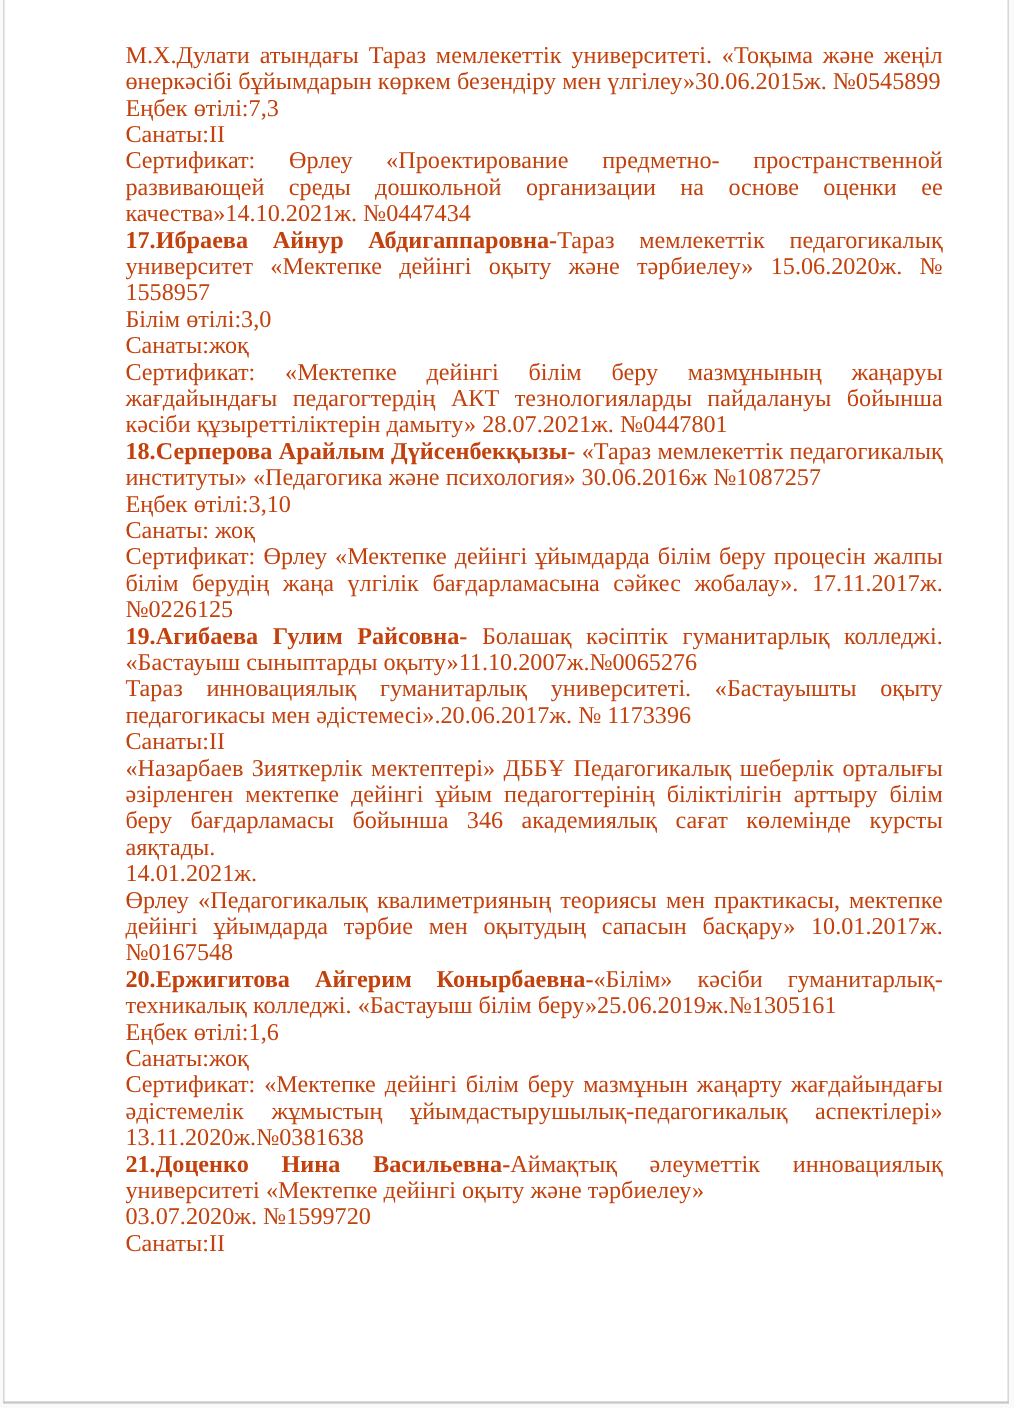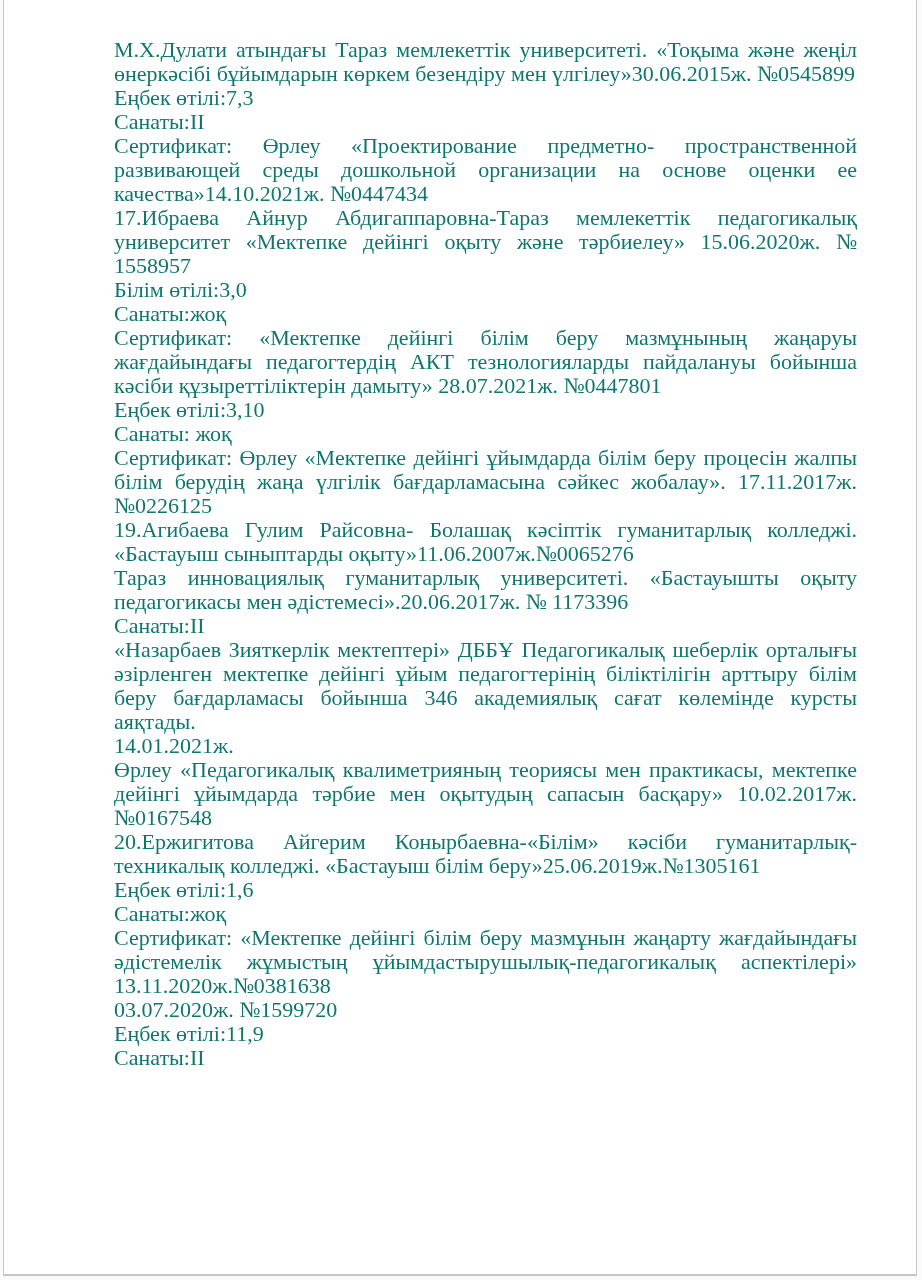--- a/index.html
+++ b/index.html
@@ -21,29 +21,29 @@
     border-bottom: 2px solid #c6c6c6;
   }
   .content {
     box-sizing: border-box;
     width: 100%;
     height: 100%;
     padding: 38px 59px 11px 110px;
     font-family: "Liberation Serif", "DejaVu Serif", serif;
     font-size: 22px;
     line-height: 24px;
-    color: #0f766e;
+    color: #c2410c;
   }
   .content p {
     margin: 0;
     padding: 0;
     text-align: justify;
   }
   .content p b {
-    font-weight: normal;
+    font-weight: bold;
   }
 </style>
 </head>
 <body>
 
 <div class="page">
   <div class="content">
 
     <p><b></b><span>М.Х.Дулати атындағы Тараз мемлекеттік университеті. «Тоқыма және жеңіл өнеркәсібі бұйымдарын көркем безендіру мен үлгілеу»30.06.2015ж. №0545899</span></p>
 
@@ -54,51 +54,52 @@
     <p><b></b><span>Сертификат: Өрлеу «Проектирование предметно- пространственной развивающей среды дошкольной организации на основе оценки ее качества»14.10.2021ж. №0447434</span></p>
 
     <p><b>17.Ибраева Айнур Абдигаппаровна-</b><span>Тараз мемлекеттік педагогикалық университет «Мектепке дейінгі оқыту және тәрбиелеу» 15.06.2020ж. № 1558957</span></p>
 
     <p><b></b><span>Білім өтілі:3,0</span></p>
 
     <p><b></b><span>Санаты:жоқ</span></p>
 
     <p><b></b><span>Сертификат: «Мектепке дейінгі білім беру мазмұнының жаңаруы жағдайындағы педагогтердің АКТ тезнологияларды пайдалануы бойынша кәсіби құзыреттіліктерін дамыту» 28.07.2021ж. №0447801</span></p>
 
+    <p><b>18.Серперова Арайлым Дүйсенбекқызы-</b><span> «Тараз мемлекеттік педагогикалық институты» «Педагогика және психология» 30.06.2016ж №1087257</span></p>
 
     <p><b></b><span>Еңбек өтілі:3,10</span></p>
 
     <p><b></b><span>Санаты: жоқ</span></p>
 
     <p><b></b><span>Сертификат: Өрлеу «Мектепке дейінгі ұйымдарда білім беру процесін жалпы білім берудің жаңа үлгілік бағдарламасына сәйкес жобалау». 17.11.2017ж. №0226125</span></p>
 
-    <p><b>19.Агибаева Гулим Райсовна-</b><span> Болашақ кәсіптік гуманитарлық колледжі. «Бастауыш сыныптарды оқыту»11.06.2007ж.№0065276</span></p>
+    <p><b>19.Агибаева Гулим Райсовна-</b><span> Болашақ кәсіптік гуманитарлық колледжі. «Бастауыш сыныптарды оқыту»11.10.2007ж.№0065276</span></p>
 
     <p><b></b><span>Тараз инновациялық гуманитарлық университеті. «Бастауышты оқыту педагогикасы мен әдістемесі».20.06.2017ж. № 1173396</span></p>
 
 
     <p><b></b><span>Санаты:II</span></p>
 
     <p><b></b><span>«Назарбаев Зияткерлік мектептері» ДББҰ Педагогикалық шеберлік орталығы әзірленген мектепке дейінгі ұйым педагогтерінің біліктілігін арттыру білім беру бағдарламасы бойынша 346 академиялық сағат көлемінде курсты аяқтады.</span></p>
 
 
     <p><b></b><span>14.01.2021ж.</span></p>
 
 
-    <p><b></b><span>Өрлеу «Педагогикалық квалиметрияның теориясы мен практикасы, мектепке дейінгі ұйымдарда тәрбие мен оқытудың сапасын басқару» 10.02.2017ж. №0167548</span></p>
+    <p><b></b><span>Өрлеу «Педагогикалық квалиметрияның теориясы мен практикасы, мектепке дейінгі ұйымдарда тәрбие мен оқытудың сапасын басқару» 10.01.2017ж. №0167548</span></p>
 
     <p><b>20.Ержигитова Айгерим Конырбаевна-</b><span>«Білім» кәсіби гуманитарлық-техникалық колледжі. «Бастауыш білім беру»25.06.2019ж.№1305161</span></p>
 
     <p><b></b><span>Еңбек өтілі:1,6</span></p>
 
     <p><b></b><span>Санаты:жоқ</span></p>
 
     <p><b></b><span>Сертификат: «Мектепке дейінгі білім беру мазмұнын жаңарту жағдайындағы әдістемелік жұмыстың ұйымдастырушылық-педагогикалық аспектілері» 13.11.2020ж.№0381638</span></p>
 
+    <p><b>21.Доценко Нина Васильевна-</b><span>Аймақтық әлеуметтік инновациялық университеті «Мектепке дейінгі оқыту және тәрбиелеу»</span></p>
 
     <p><b></b><span>03.07.2020ж. №1599720</span></p>
 
-    <p><b></b><span>Еңбек өтілі:11,9</span></p>
 
     <p><b></b><span>Санаты:II</span></p>
 
   </div>
 </div>
 
 </body></html>

